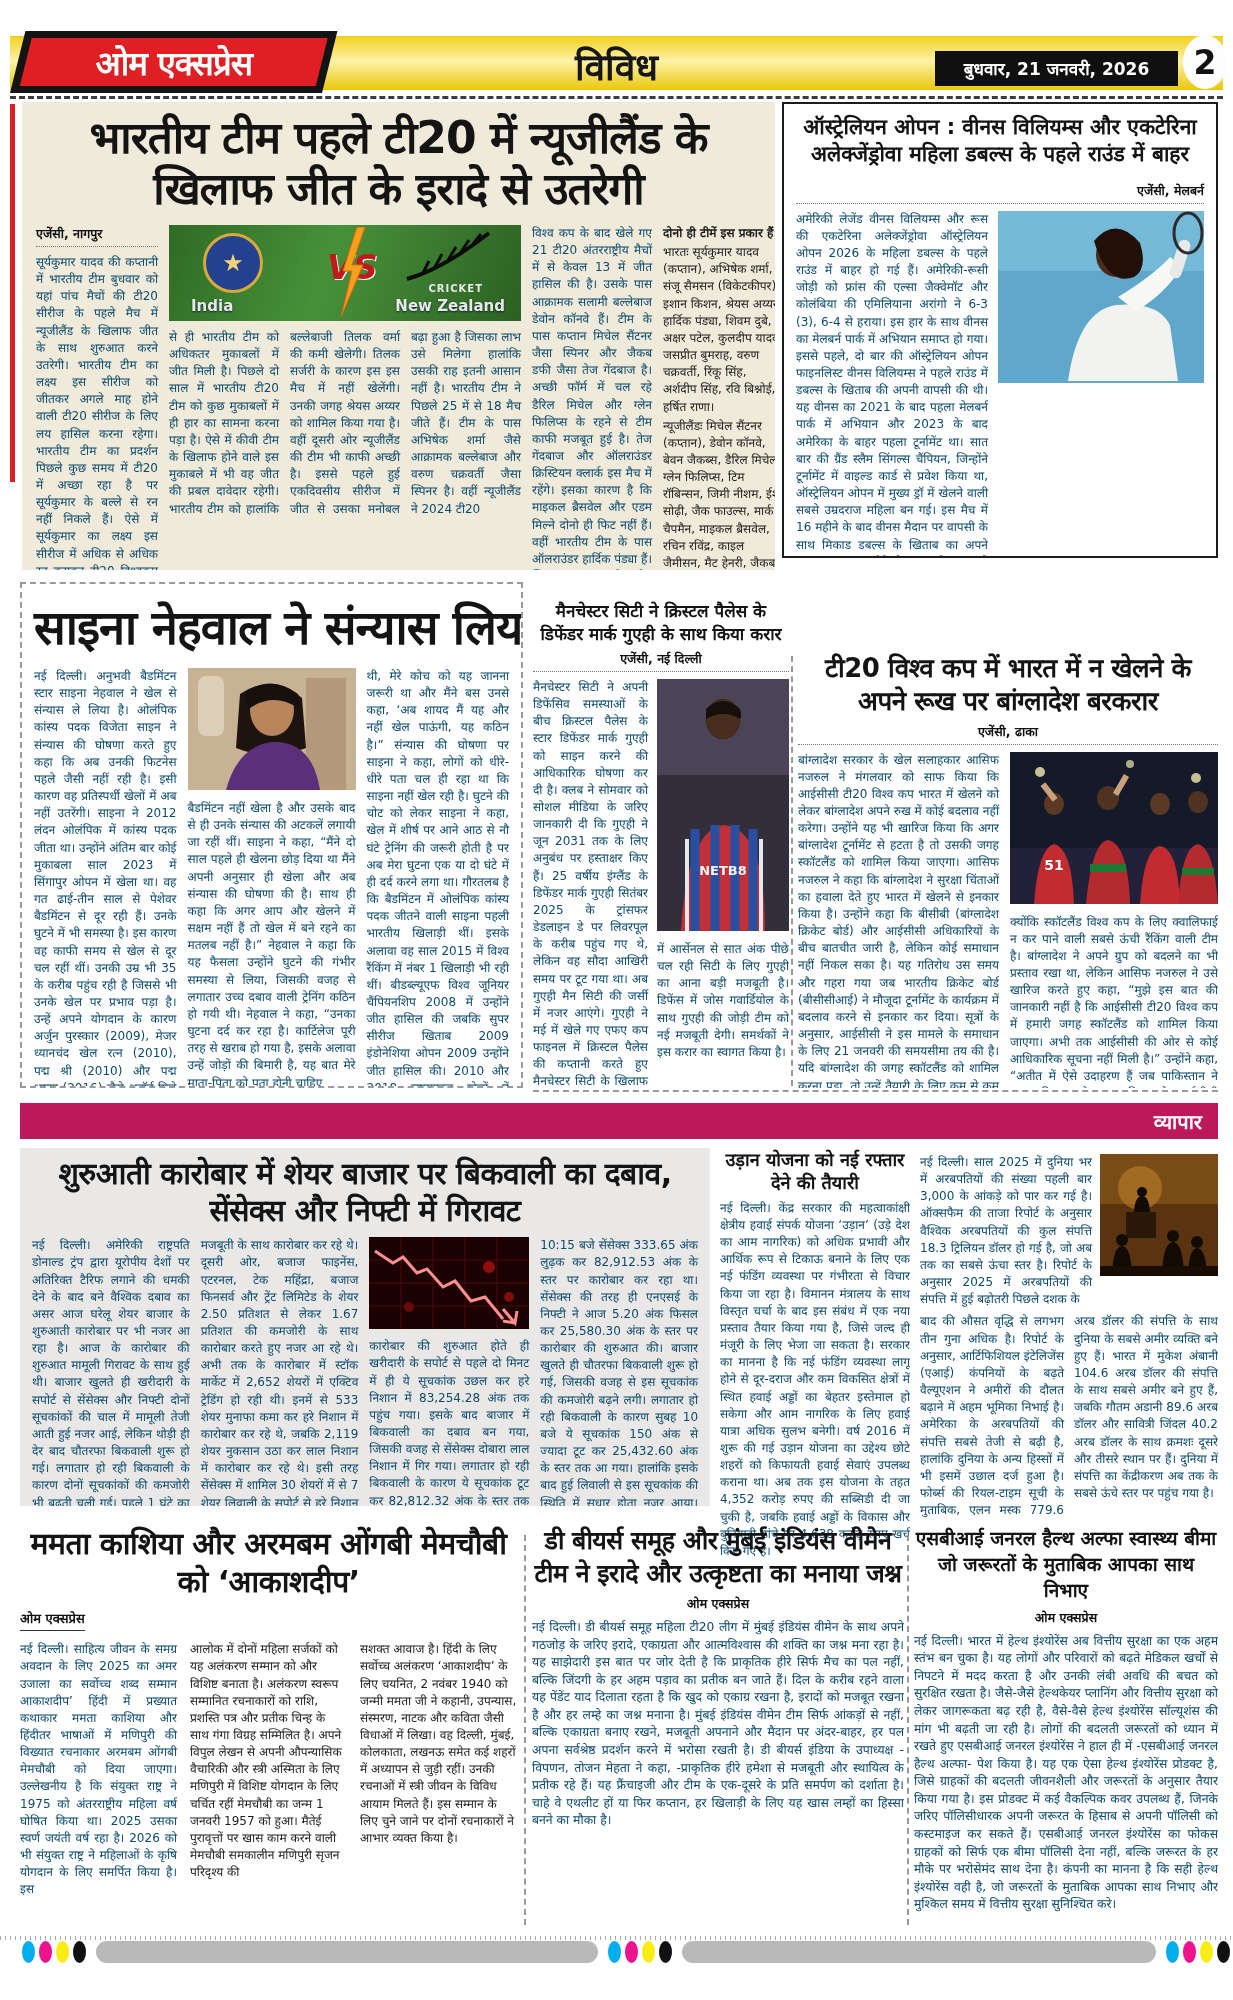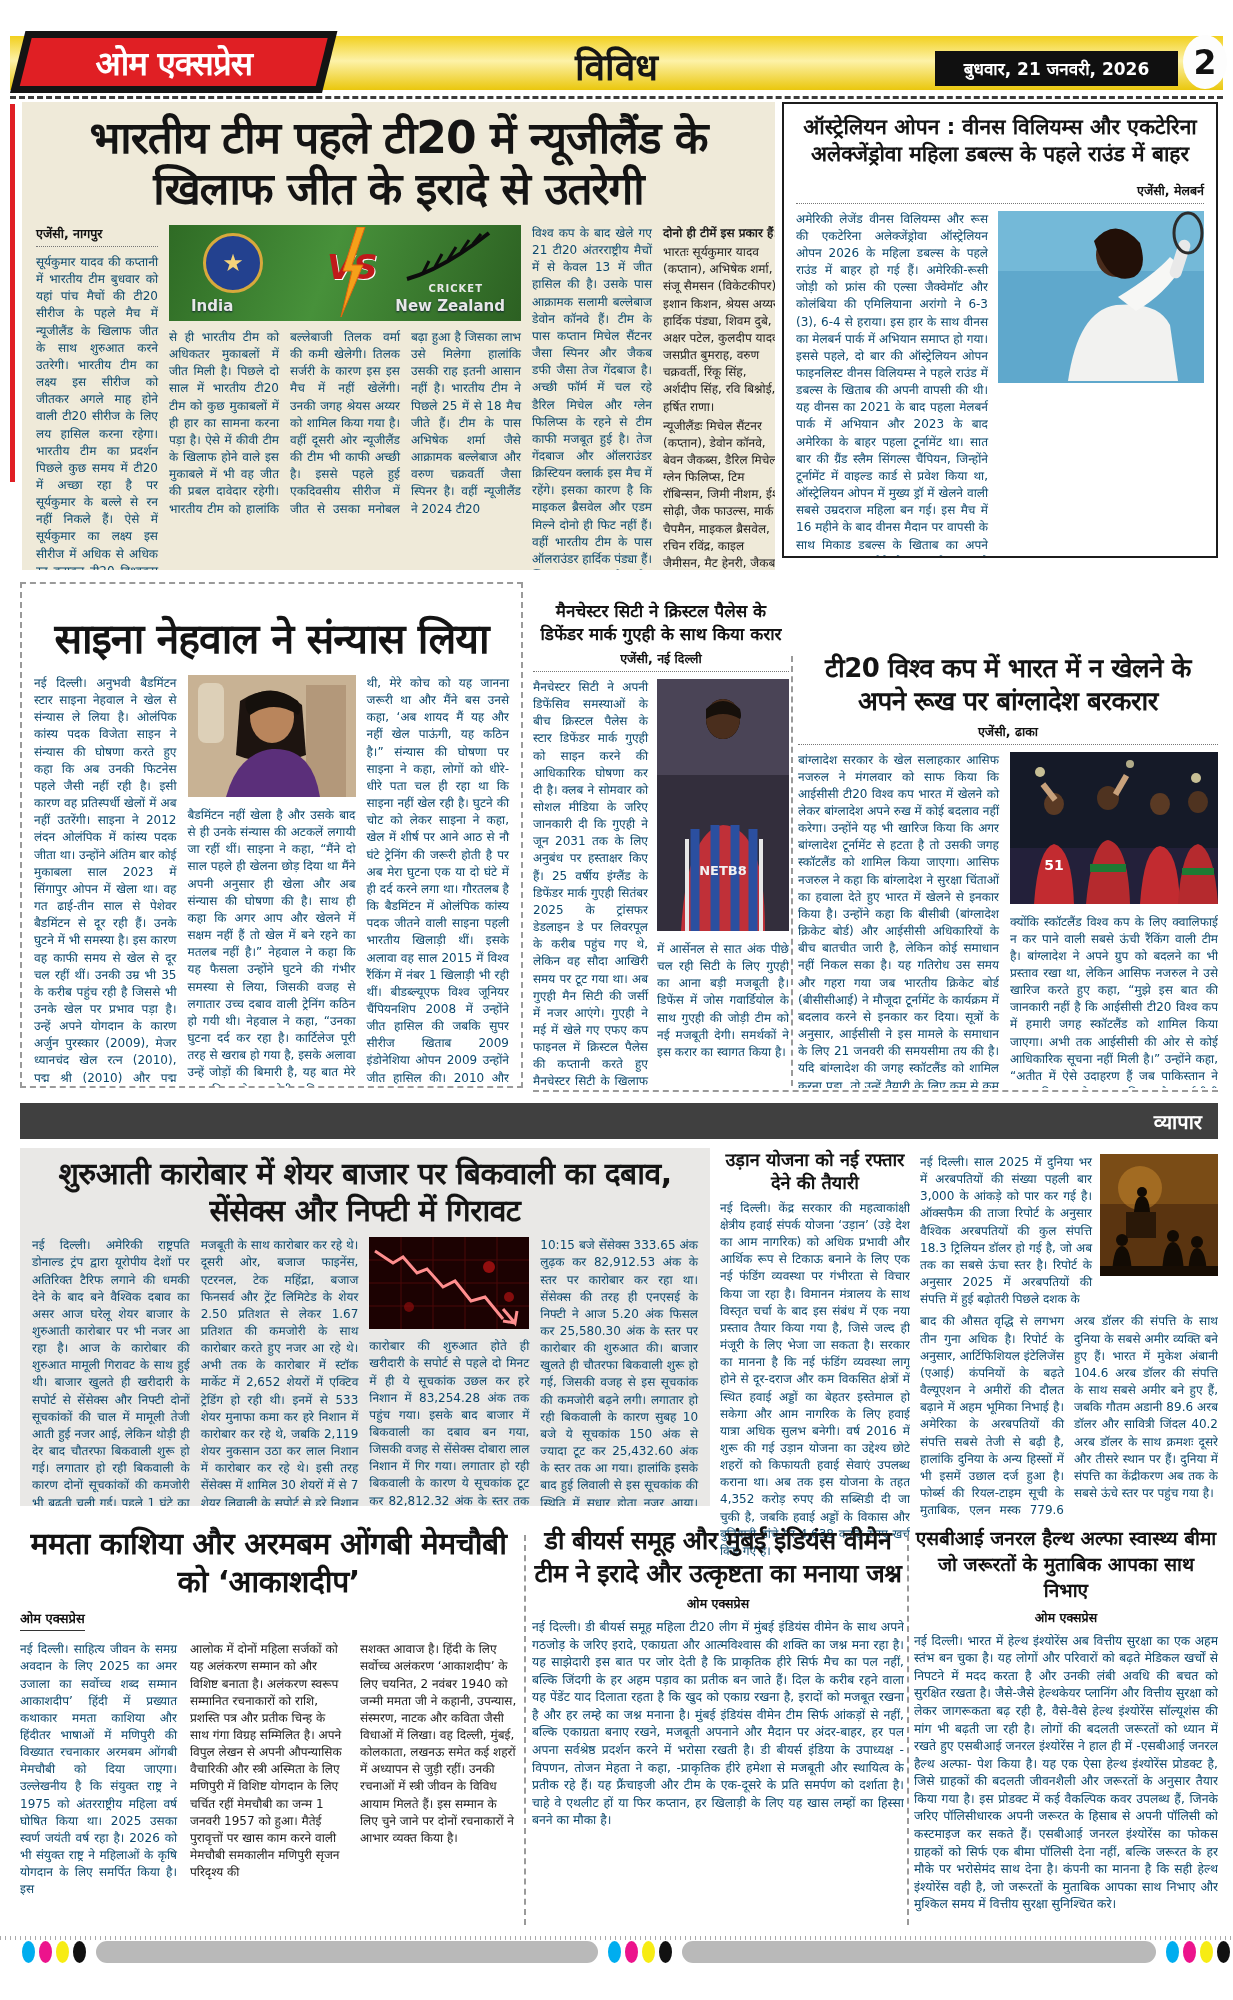--- a/index.html
+++ b/index.html
@@ -42,21 +42,21 @@
   .aus-box{left:782px;top:102px;width:436px;height:456px;background:#fff;border:2px solid #1c1c1c;padding:10px 12px;box-sizing:border-box;overflow:hidden;}
   .aus-headline{font-size:21px;line-height:1.3;text-align:center;}
   .aus-byline{text-align:right;margin-top:13px;}
   .aus-row{display:flex;gap:10px;margin-top:4px;}
   .aus-text{flex:1;}
   .venus-img{width:206px;height:172px;flex:none;}
   .aus-bottom{display:flex;gap:12px;margin-top:8px;}
   .aus-bottom div{flex:1;}
   
   .saina-box{left:20px;top:582px;width:503px;height:506px;border:2px dashed #9a9a9a;padding:10px 12px;box-sizing:border-box;overflow:hidden;background:#fff;}
-  .saina-headline{font-size:41px;text-align:center;white-space:nowrap;letter-spacing:-1px;margin-top:15px;}
+  .saina-headline{font-size:47px;text-align:center;white-space:nowrap;letter-spacing:-1px;}
   .saina-row{display:flex;gap:11px;margin-top:10px;}
   .saina-col{flex:1;}
   .saina-mid{width:168px;flex:none;}
   .saina-img{width:168px;height:122px;margin-bottom:6px;}
   
   .mcity{left:533px;top:600px;width:256px;height:488px;overflow:hidden;}
   .mcity-headline{font-size:17px;line-height:1.35;text-align:center;}
   .mcity-byline{text-align:center;margin-top:4px;}
   .mcity-row{display:flex;gap:9px;margin-top:2px;}
   .mcity-text{flex:1;}
@@ -66,21 +66,21 @@
   .bang{left:798px;top:652px;width:420px;height:436px;overflow:hidden;}
   .bang-headline{font-size:26px;line-height:1.28;text-align:center;letter-spacing:-0.5px;}
   .bang-byline{text-align:center;margin-top:4px;}
   .bang-row{display:flex;gap:11px;margin-top:2px;}
   .bang-text{flex:1;}
   .bang-right{width:208px;flex:none;}
   .bang-img{width:208px;height:152px;margin-bottom:6px;}
   .vdash{border-left:2px dashed #9a9a9a;}
   .hdash{border-top:2px dashed #9a9a9a;}
   
-  .vyapar{left:20px;top:1103px;width:1198px;height:36px;background:#404040;color:#fff;display:flex;align-items:center;justify-content:flex-end;font-weight:bold;font-size:20px;padding-right:16px;box-sizing:border-box;}
+  .vyapar{left:20px;top:1103px;width:1198px;height:36px;background:#be185d;color:#fff;display:flex;align-items:center;justify-content:flex-end;font-weight:bold;font-size:20px;padding-right:16px;box-sizing:border-box;}
   
   .market{left:20px;top:1148px;width:690px;height:358px;background:#e9e8e6;padding:8px 12px;box-sizing:border-box;overflow:hidden;}
   .market-headline{font-size:30px;line-height:1.22;text-align:center;letter-spacing:-0.5px;}
   .market-row{display:flex;gap:11px;margin-top:8px;}
   .market-row>div{flex:1;}
   .market-c3{width:160px;flex:none !important;}
   .chart-img{width:160px;height:92px;margin-bottom:5px;}
   
   .udan{left:720px;top:1148px;width:190px;height:460px;overflow:hidden;}
   .udan-headline{font-size:18px;line-height:1.3;text-align:center;}

